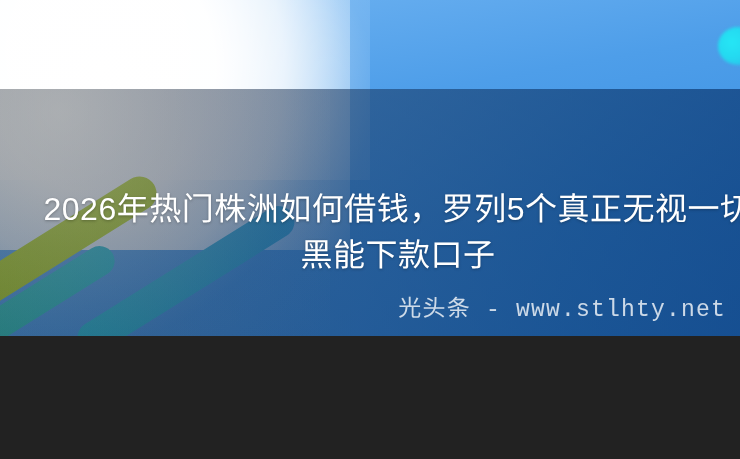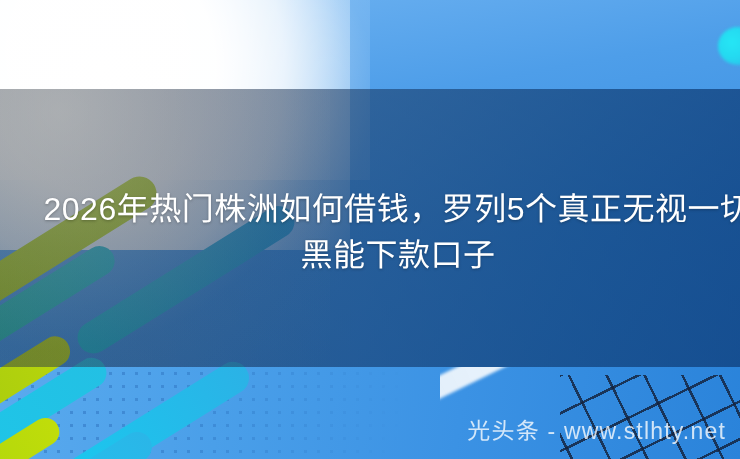--- a/index.html
+++ b/index.html
@@ -1,21 +1,21 @@
 <!DOCTYPE html>
 <html lang="zh-CN"><head>
 <meta charset="utf-8">
 <title>Banner</title>
 <style>
   html,body{margin:0;padding:0;background:#222;}
   body{font-family:"Liberation Sans","DejaVu Sans",sans-serif;}
 
   .banner{
     position:relative;
-    width:740px;height:459px;
+    width:740px;height:336px;
     overflow:hidden;
     background:#3a92e0;
   }
 
   
   .sky{
     position:absolute;left:0;top:0;width:740px;height:459px;
     background:
       linear-gradient(170deg,#72b5f2 0%,#4e9ee9 28%,#3b91e3 55%,#2f86dd 100%);
   }
@@ -132,21 +132,21 @@
   }
 
   
   .watermark{
     position:absolute;right:14px;bottom:13px;
     color:rgba(255,255,255,.78);
     font-size:23px;
     letter-spacing:1.2px;
     font-weight:400;
     white-space:nowrap;
-    font-family:Liberation Sans, sans-serif;
+    font-family:Liberation Mono, monospace;
   }
 </style>
 </head>
 <body>
 
 <div class="banner">
 
   <div class="sky"></div>
   <div class="sky-glow"></div>
   <div class="sky-glow2"></div>

